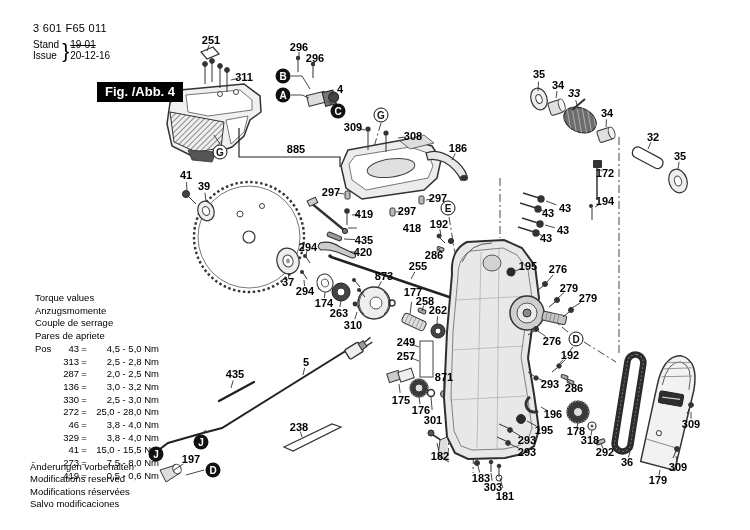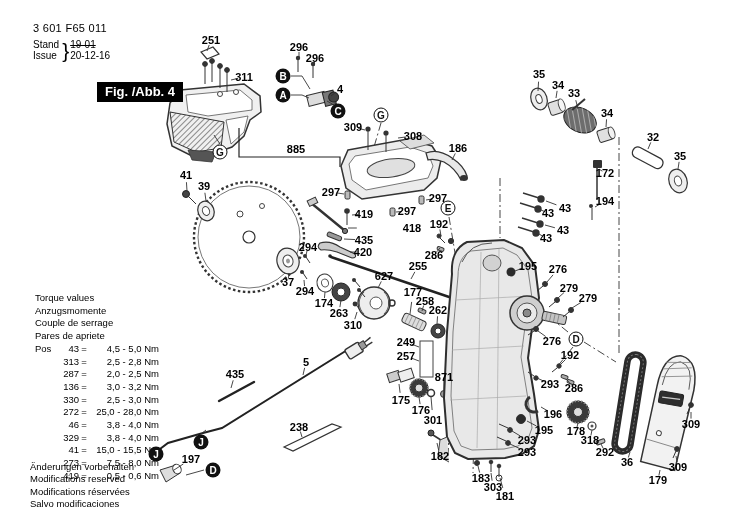--- a/index.html
+++ b/index.html
@@ -574,39 +574,39 @@
       <span class="part-label" style="left: 364px; top: 214px;">419</span>
       <span class="part-label" style="left: 364px; top: 228px; margin-left: 48px;">418</span>
       <span class="part-label" style="left: 364px; top: 240px;">435</span>
       <span class="part-label" style="left: 363px; top: 252px;">420</span>
       <span class="part-label" style="left: 308px; top: 247px;">294</span>
       <span class="part-label" style="left: 288px; top: 282px;">37</span>
       <span class="part-label" style="left: 305px; top: 291px;">294</span>
       <span class="part-label" style="left: 324px; top: 303px;">174</span>
       <span class="part-label" style="left: 339px; top: 313px;">263</span>
       <span class="part-label" style="left: 353px; top: 325px;">310</span>
-      <span class="part-label" style="left: 384px; top: 276px;">627</span>
+      <span class="part-label" style="left: 384px; top: 276px;">873</span>
       <span class="part-label" style="left: 418px; top: 266px;">255</span>
       <span class="part-label" style="left: 413px; top: 292px;">177</span>
       <span class="part-label" style="left: 425px; top: 301px;">258</span>
       <span class="part-label" style="left: 438px; top: 310px;">262</span>
       <span class="part-label" style="left: 406px; top: 342px;">249</span>
       <span class="part-label" style="left: 406px; top: 356px;">257</span>
       <span class="part-label" style="left: 444px; top: 377px;">871</span>
       <span class="part-label" style="left: 401px; top: 400px;">175</span>
       <span class="part-label" style="left: 421px; top: 410px;">176</span>
       <span class="part-label" style="left: 433px; top: 420px;">301</span>
       <span class="part-label" style="left: 440px; top: 456px;">182</span>
       <span class="part-label" style="left: 235px; top: 374px;">435</span>
       <span class="part-label" style="left: 306px; top: 362px;">5</span>
       <span class="part-label" style="left: 299px; top: 427px;">238</span>
       <span class="part-label" style="left: 191px; top: 459px;">197</span>
       <span class="part-label" style="left: 539px; top: 74px;">35</span>
       <span class="part-label" style="left: 558px; top: 85px;">34</span>
-      <span class="part-label" style="left: 574px; top: 93px;">33</span>
+      <span class="part-label" style="left: 574px; top: 93px; font-style: italic;">33</span>
       <span class="part-label" style="left: 607px; top: 113px;">34</span>
       <span class="part-label" style="left: 653px; top: 137px;">32</span>
       <span class="part-label" style="left: 680px; top: 156px;">35</span>
       <span class="part-label" style="left: 605px; top: 173px;">172</span>
       <span class="part-label" style="left: 605px; top: 201px;">194</span>
       <span class="part-label" style="left: 565px; top: 208px;">43</span>
       <span class="part-label" style="left: 548px; top: 213px;">43</span>
       <span class="part-label" style="left: 563px; top: 230px;">43</span>
       <span class="part-label" style="left: 546px; top: 238px;">43</span>
       <span class="part-label" style="left: 439px; top: 224px;">192</span>

